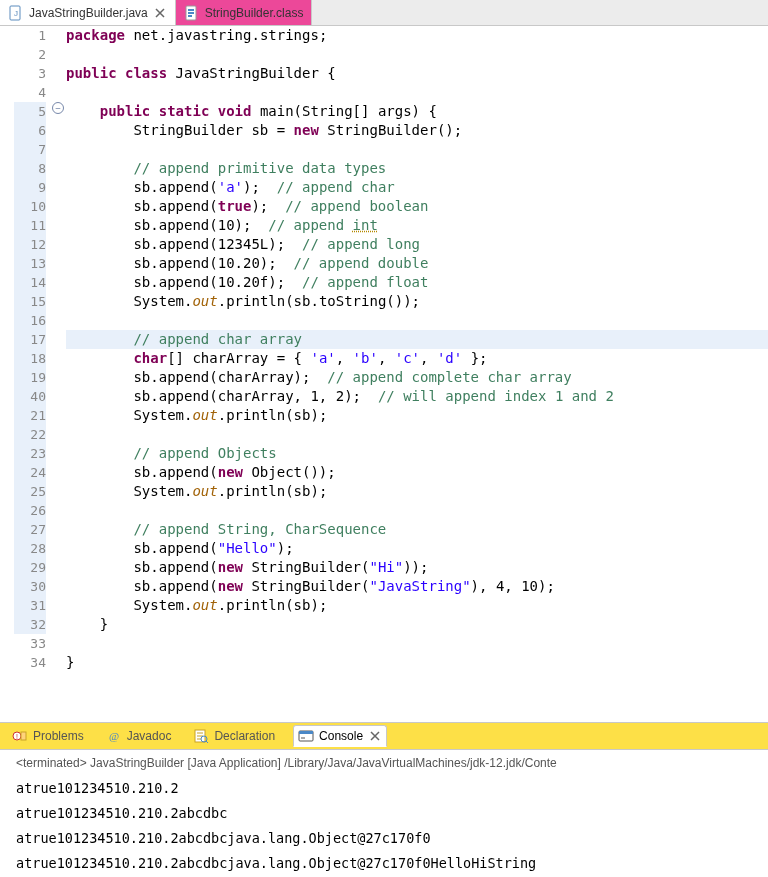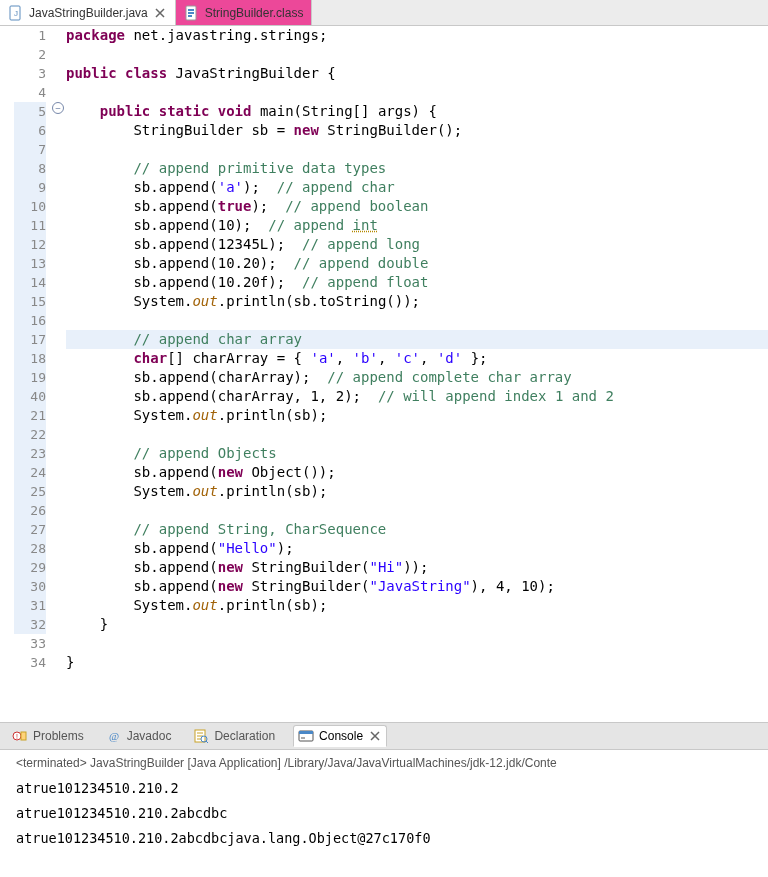--- a/index.html
+++ b/index.html
@@ -18,21 +18,21 @@
   .fold-strip .fold { position: absolute; left: 0; top: 76px; width: 12px; height: 12px; border: 1px solid #78a; border-radius: 6px; background: #fff; display:flex; align-items:center; justify-content:center; font-size:9px; color:#78a; line-height:1; }
   .code { flex: 1; font-family: "Menlo","Consolas",monospace; font-size: 14px; white-space: pre; position: relative; }
   .code .line { height: 19px; line-height: 19px; }
   .code .line.hl { background: #e8f0fa; }
   
   .kw { color: #7f0055; font-weight: bold; }
   .cm { color: #3f7f5f; }
   .str { color: #2a00ff; }
   .fld { color: #a16207; font-style: italic; }
   .wavy { text-decoration: underline dotted #b58900; }
-  .console-tabbar { display: flex; align-items: center; gap: 14px; height: 28px; padding: 0 8px; border-top: 1px solid #c8c8c8; border-bottom: 1px solid #c8c8c8; background: #e5e5e5; font-family: "Helvetica Neue", Arial, sans-serif; font-size: 12px; color: #555; }
+  .console-tabbar { display: flex; align-items: center; gap: 14px; height: 28px; padding: 0 8px; border-top: 1px solid #c8c8c8; border-bottom: 1px solid #c8c8c8; background: #fde047; font-family: "Helvetica Neue", Arial, sans-serif; font-size: 12px; color: #555; }
   .ctab { display: flex; align-items: center; gap: 5px; padding: 2px 4px; cursor: pointer; }
   .ctab.active { background: #fff; border: 1px solid #c8c8c8; border-bottom-color: #fff; border-radius: 3px 3px 0 0; color: #000; }
   .ctab .icon { width: 16px; height: 16px; display:inline-flex; align-items:center; justify-content:center; }
   .ctab .close { width: 14px; height: 14px; display:inline-flex; align-items:center; justify-content:center; color:#555; }
   .console-body { padding: 4px 16px; font-family: "Menlo","Consolas",monospace; font-size: 13.5px; line-height: 18px; }
   .console-header { color: #555; font-family: "Helvetica Neue", Arial, sans-serif; font-size: 12px; white-space: nowrap; overflow: hidden; }
   .console-line { white-space: pre; margin-top: 7px; }
   svg { display: block; }
 </style>
 </head>
@@ -156,14 +156,15 @@
     </span>
   </div>
 </div>
 
 <div class="console-body">
   <div class="console-header">&lt;terminated&gt; JavaStringBuilder [Java Application] /Library/Java/JavaVirtualMachines/jdk-12.jdk/Conte</div>
   <div id="console-output">
       <div class="console-line">atrue101234510.210.2</div>
       <div class="console-line">atrue101234510.210.2abcdbc</div>
       <div class="console-line">atrue101234510.210.2abcdbcjava.lang.Object@27c170f0</div>
+      <div class="console-line">atrue101234510.210.2abcdbcjava.lang.Object@27c170f0HelloHiString</div>
     </div>
 </div>
 
 </body></html>

